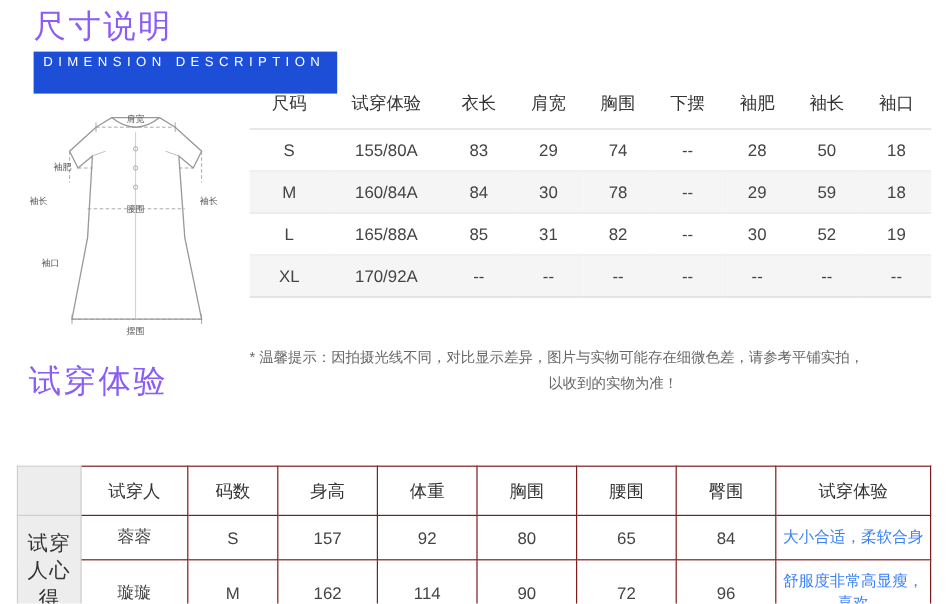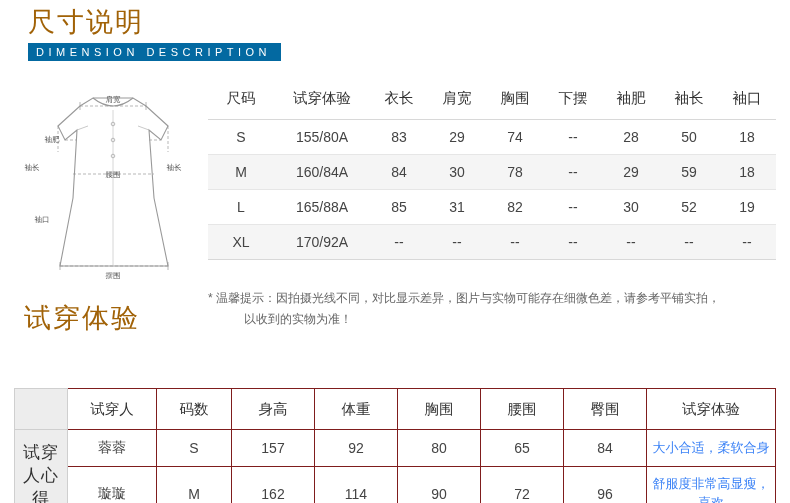--- a/index.html
+++ b/index.html
@@ -12,33 +12,33 @@
     background: #ffffff;
     font-family: "Liberation Sans", sans-serif;
     color: #333333;
     overflow: hidden;
     position: relative;
   }
 
   
   .section-title-zh {
     font-size: 27px;
-    color: #a16207;
+    color: #8b5cf6;
     font-weight: normal;
     letter-spacing: 2px;
     line-height: 1.1;
     font-family: "Liberation Serif", serif;
   }
   .section-title-en {
     display: inline-block;
-    background: #0369a1;
+    background: #1d4ed8;
     color: #ffffff;
     font-size: 11px;
     letter-spacing: 4.5px;
-    padding: 3px 10px 3px 8px;
+    padding: 3px 10px 20px 8px;
     margin-top: 5px;
     font-family: "Liberation Sans", sans-serif;
   }
 
   #dim-header {
     position: absolute;
     left: 28px;
     top: 8px;
   }
   #tryon-header {
@@ -53,21 +53,21 @@
     left: 18px;
     top: 78px;
     width: 190px;
     height: 210px;
   }
 
   
   #dim-table-wrap {
     position: absolute;
     left: 208px;
-    top: 80px;
+    top: 68px;
     width: 568px;
   }
   table.dim {
     border-collapse: collapse;
     width: 100%;
     font-size: 14px;
     color: #444;
   }
   table.dim th, table.dim td {
     text-align: center;
@@ -98,21 +98,21 @@
   
   #note {
     position: absolute;
     left: 208px;
     top: 288px;
     width: 570px;
     font-size: 12px;
     color: #666;
     line-height: 1.75;
   }
-  #note .ind { display: block; padding-left: 36px; }
+  #note .ind { display: block; padding-left: 36px; text-align: center; }
 
   
   #tryon-wrap {
     position: absolute;
     left: 14px;
     top: 388px;
     width: 762px;
   }
   table.tryon {
     border-collapse: collapse;

